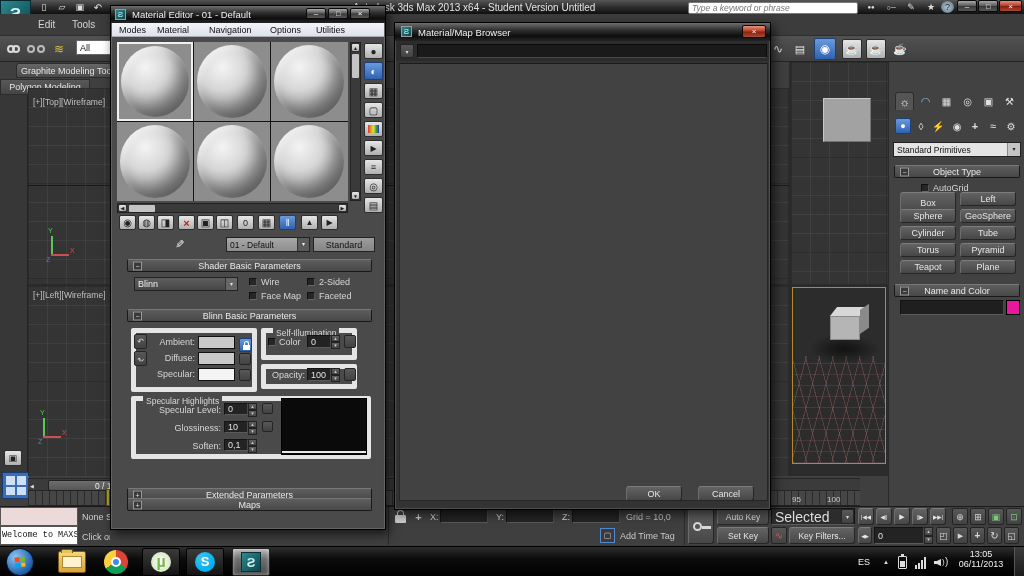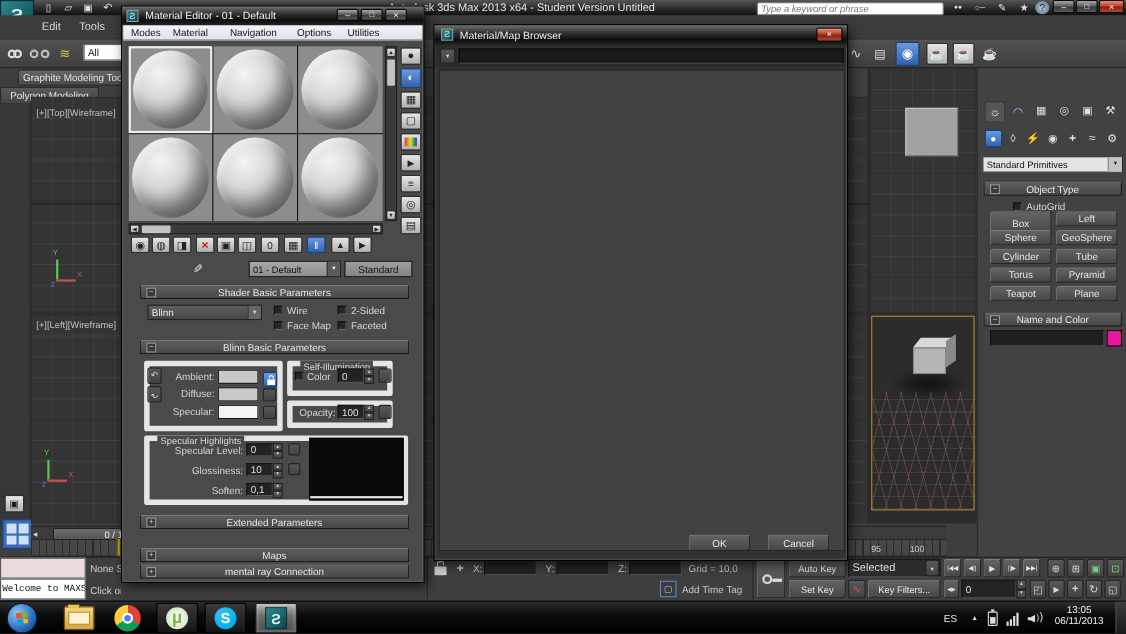--- a/index.html
+++ b/index.html
@@ -192,21 +192,21 @@
     <span class="abs" style="left:4px;top:13px;width:9px;height:9px;border:2px solid #d8d8d8;border-radius:50%"></span>
     <span class="abs" style="left:13px;top:17px;width:9px;height:2.5px;background:#d8d8d8"></span>
   </div>
   <div class="btn3" style="left:717px;top:508px;width:52px;height:17px;font-size:8.5px">
       <span>Auto Key</span>
     </div>
   <div class="btn3" style="left:717px;top:527px;width:52px;height:17px;font-size:8.5px">
       <span>Set Key</span>
     </div>
   <div class="abs" style="left:771px;top:508px;width:84px;height:17px;background:#2c2c2c;border:1px solid #141414;border-bottom-color:#5a5a5a;display:flex;align-items:center">
-    <span style="flex:1;padding:0 3px;font-size:10px">Selected</span>
+    <span style="flex:1;padding:0 3px;font-size:14px">Selected</span>
     <span class="ibd" style="position:static;width:13px;height:15px;font-size:6px">▾</span>
   </div>
   <div class="ibd" style="left:771px;top:527px;width:16px;height:17px">
       <span style="color:#e05050;font-size:10px">∿</span>
     </div>
   <div class="btn3" style="left:789px;top:527px;width:66px;height:17px;font-size:8.5px">
       <span>Key Filters...</span>
     </div>
 
   <div class="btn3" style="left:858px;top:508px;width:16px;height:17px;font-size:5.5px">
@@ -550,31 +550,27 @@
         <span>0,1</span>
       </div>
     <div class="spn" style="left:137px;top:433px;width:9px;height:12px">
         <div>▴</div>
         <div>▾</div>
       </div>
     <div class="abs" style="left:170px;top:392px;width:86px;height:57px;background:#0a0a0a;border:1px solid #000">
       <span class="abs" style="left:0;top:52px;width:84px;height:2px;background:#e8e8e8"></span>
     </div>
 
-    <div class="roll" style="left:16px;top:462px;width:245px;height:13px">
+    <div class="roll" style="left:16px;top:482px;width:245px;height:13px">
       <span class="pm">+</span>
       <span>Extended Parameters</span>
     </div>
     <div class="roll" style="left:16px;top:492px;width:245px;height:13px">
       <span class="pm">+</span>
       <span>Maps</span>
-    </div>
-    <div class="roll" style="left:16px;top:507px;width:245px;height:13px">
-      <span class="pm">+</span>
-      <span>mental ray Connection</span>
     </div>
   </div>
 
   <div class="win" style="left:394px;top:22px;width:377px;height:488px;background:#333;z-index:20">
     <div class="wtitle" style="height:18px">
       <span class="abs" style="left:6px;top:3px;width:11px;height:11px;background:linear-gradient(135deg,#2b8a90,#0d464e);border:1px solid #999;color:#d6efef;font-size:8px;text-align:center;line-height:10px">Ƨ</span>
       <span style="margin-left:23px;font-size:9.5px">Material/Map Browser</span>
       <div class="glass glassr" style="left:347px;top:2px;width:24px;height:13px">
           <span>×</span>
         </div>

